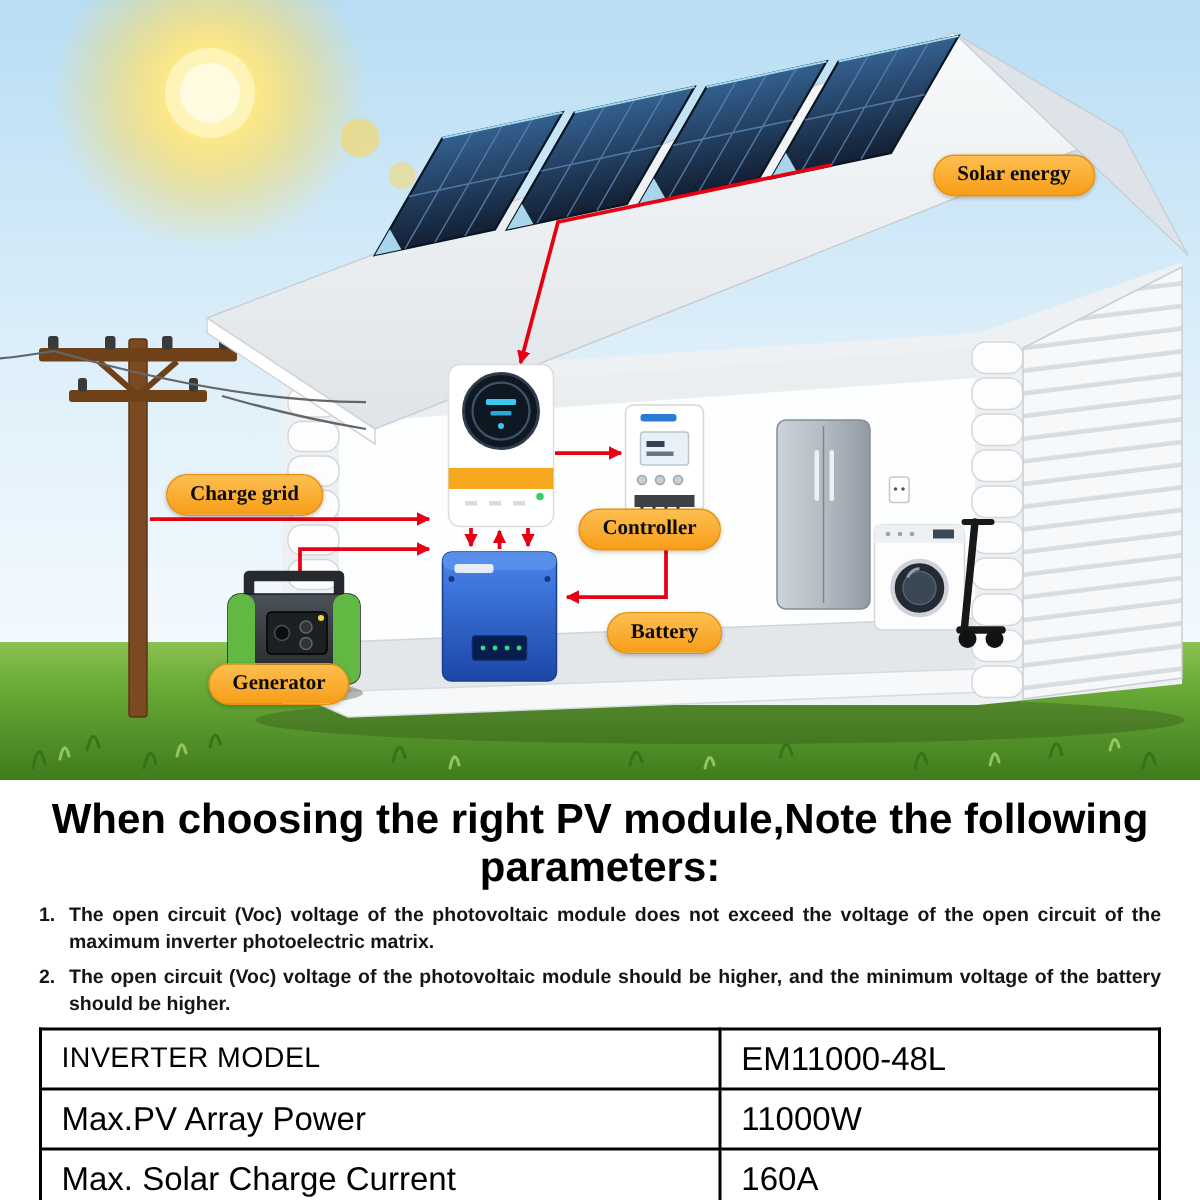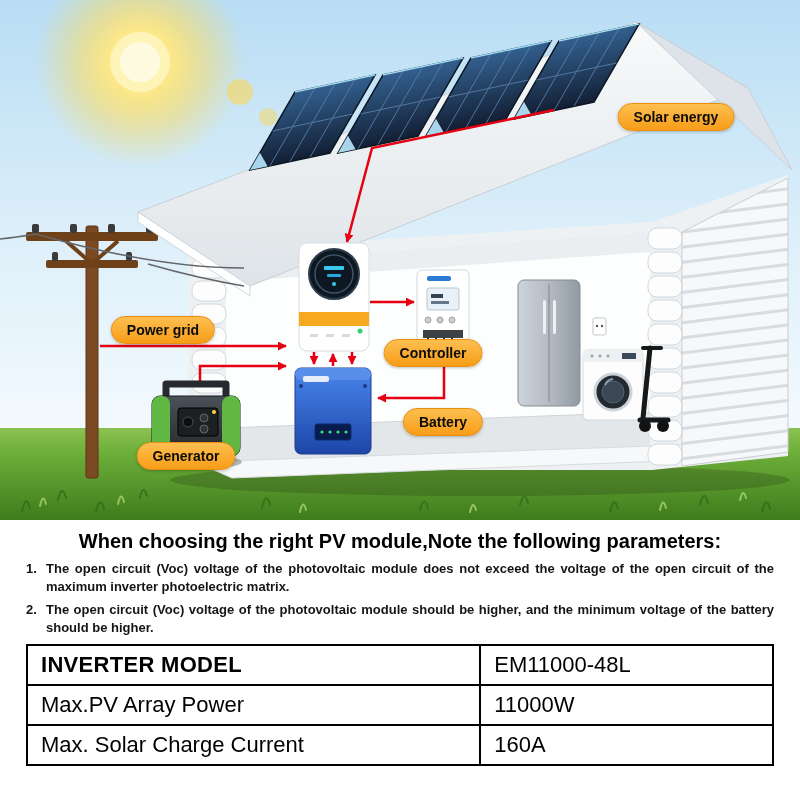--- a/index.html
+++ b/index.html
@@ -6,30 +6,31 @@
   body{font-family:"Liberation Sans",sans-serif;background:#fff;}
   #app{position:relative;width:800px;height:800px;background:#fff;overflow:hidden;}
   .scene{position:relative;width:800px;height:520px;}
   .scene svg{display:block;width:800px;height:520px;}
   .pill{
     position:absolute;transform:translate(-50%,-50%);
     background:linear-gradient(180deg,#fdbf50 0%,#f79d18 100%);
     border:1px solid #e89010;color:#0b0b0b;font-weight:bold;font-size:14px;
     line-height:1;padding:6px 15px;border-radius:15px;white-space:nowrap;
     box-shadow:0 1px 3px rgba(0,0,0,.25);
+    font-family:Liberation Serif, serif;
   }
   .info{padding:0 26px;background:#fff;}
-  .title{font-size:20px;font-weight:bold;text-align:center;margin:10px 0 7px;color:#000;}
+  .title{font-size:28px;font-weight:bold;text-align:center;margin:10px 0 7px;color:#000;}
   .note{display:flex;gap:4px;font-size:13px;font-weight:bold;color:#151515;line-height:1.38;margin-bottom:5px;}
   .note-num{flex:0 0 16px;}
   .note-text{flex:1;text-align:justify;}
   .spec-table{width:100%;border-collapse:collapse;margin-top:7px;table-layout:fixed;}
   .spec-table td{border:2px solid #000;padding:6px 13px;font-size:22px;color:#000;background:#fff;overflow:hidden;}
   .spec-table td.c1{width:57%;}
-  .spec-table tr.r0 td.c1{font-size:22px;letter-spacing:.3px;font-weight:bold;}
+  .spec-table tr.r0 td.c1{font-size:19px;letter-spacing:.3px;}
 </style>
 </head>
 <body>
 
 <div id="app">
 
   <div class="scene">
     <svg viewBox="0 0 800 520" xmlns="http://www.w3.org/2000/svg">
       <defs>
         <linearGradient id="skyGrad" x1="0" y1="0" x2="0" y2="1">
@@ -297,21 +298,21 @@
         <rect x="222" y="396" width="18" height="60" rx="8" fill="#61b944"></rect>
         <rect x="178" y="408" width="40" height="28" rx="3" fill="#1d2023" stroke="#000"></rect>
         <circle cx="188" cy="422" r="5" fill="#0c0d0e" stroke="#4a4f54"></circle>
         <circle cx="204" cy="418" r="4" fill="#333" stroke="#666"></circle>
         <circle cx="204" cy="429" r="4" fill="#333" stroke="#666"></circle>
         <circle cx="214" cy="412" r="2" fill="#ffd23f"></circle>
       </g>
     </svg>
 
     <div class="pill" style="left:676px;top:117px">Solar energy</div>
-    <div class="pill" style="left:163px;top:330px">Power grid</div>
+    <div class="pill" style="left:163px;top:330px">Charge grid</div>
     <div class="pill" style="left:433px;top:353px">Controller</div>
     <div class="pill" style="left:443px;top:422px">Battery</div>
     <div class="pill" style="left:186px;top:456px">Generator</div>
   </div>
 
   <div class="info">
     <h1 class="title">When choosing the right PV module,Note the following parameters:</h1>
 
     <div class="note">
       <span class="note-num">1.</span>

